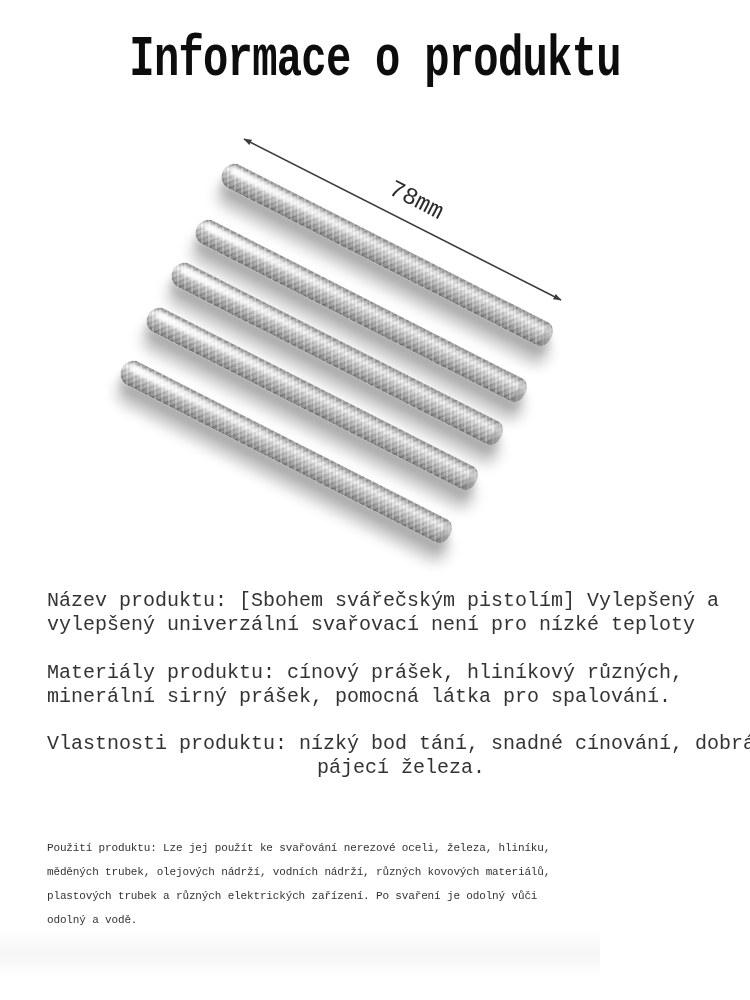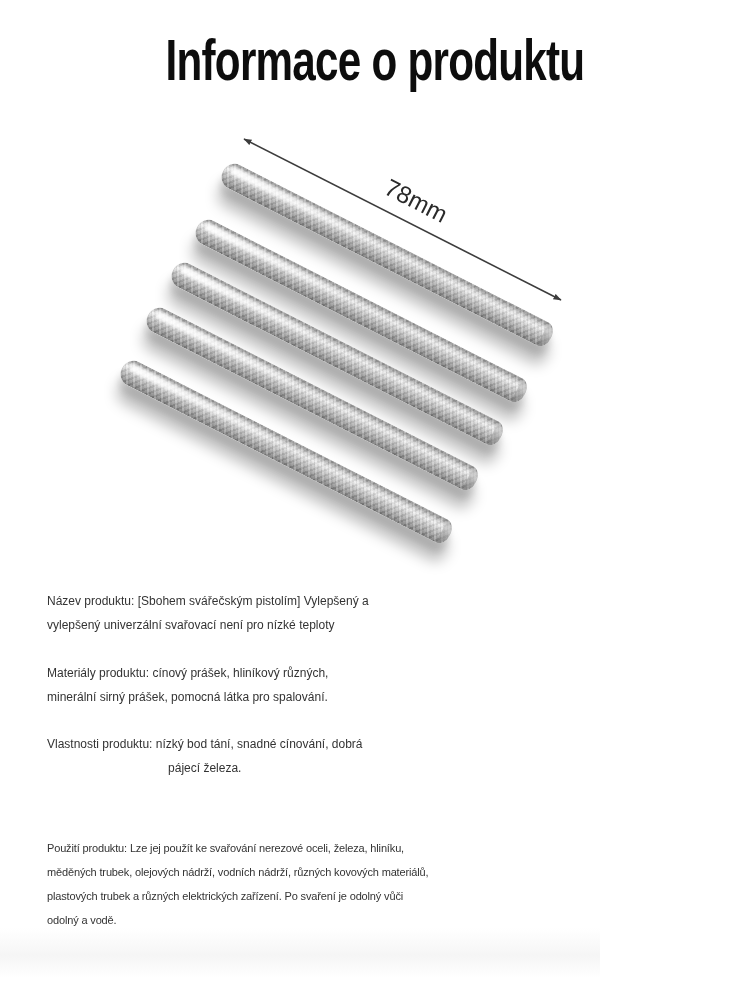--- a/index.html
+++ b/index.html
@@ -2,21 +2,21 @@
 <html><head>
 <meta charset="utf-8">
 <style>
   html, body { margin: 0; padding: 0; background: #ffffff; }
   .page {
     position: relative;
     width: 750px;
     height: 1000px;
     background: #ffffff;
     overflow: hidden;
-    font-family: Liberation Sans, sans-serif;
+    font-family: Liberation Mono, monospace;
   }
 
   
   .title {
     position: absolute;
     top: 30px;
     left: 0;
     width: 750px;
     text-align: center;
     margin: 0;
@@ -109,21 +109,21 @@
     background: linear-gradient(to bottom, rgba(230,230,230,0.0), rgba(228,228,228,0.35) 55%, rgba(240,240,240,0.0));
   }
 
   
   .desc { position: absolute; left: 0; top: 0; width: 750px; }
   .para {
     position: absolute;
     left: 47px;
     margin: 0;
     color: #333333;
-    font-size: 12px;
+    font-size: 20px;
     line-height: 24px;
   }
   .para .line { display: block; white-space: nowrap; }
   .para1 { top: 589px; }
   .para2 { top: 661px; }
   .para3 { top: 732px; text-align: center; }
   .para4 { top: 836px; font-size: 11px; letter-spacing: -0.15px; }
 </style>
 </head>
 <body>

